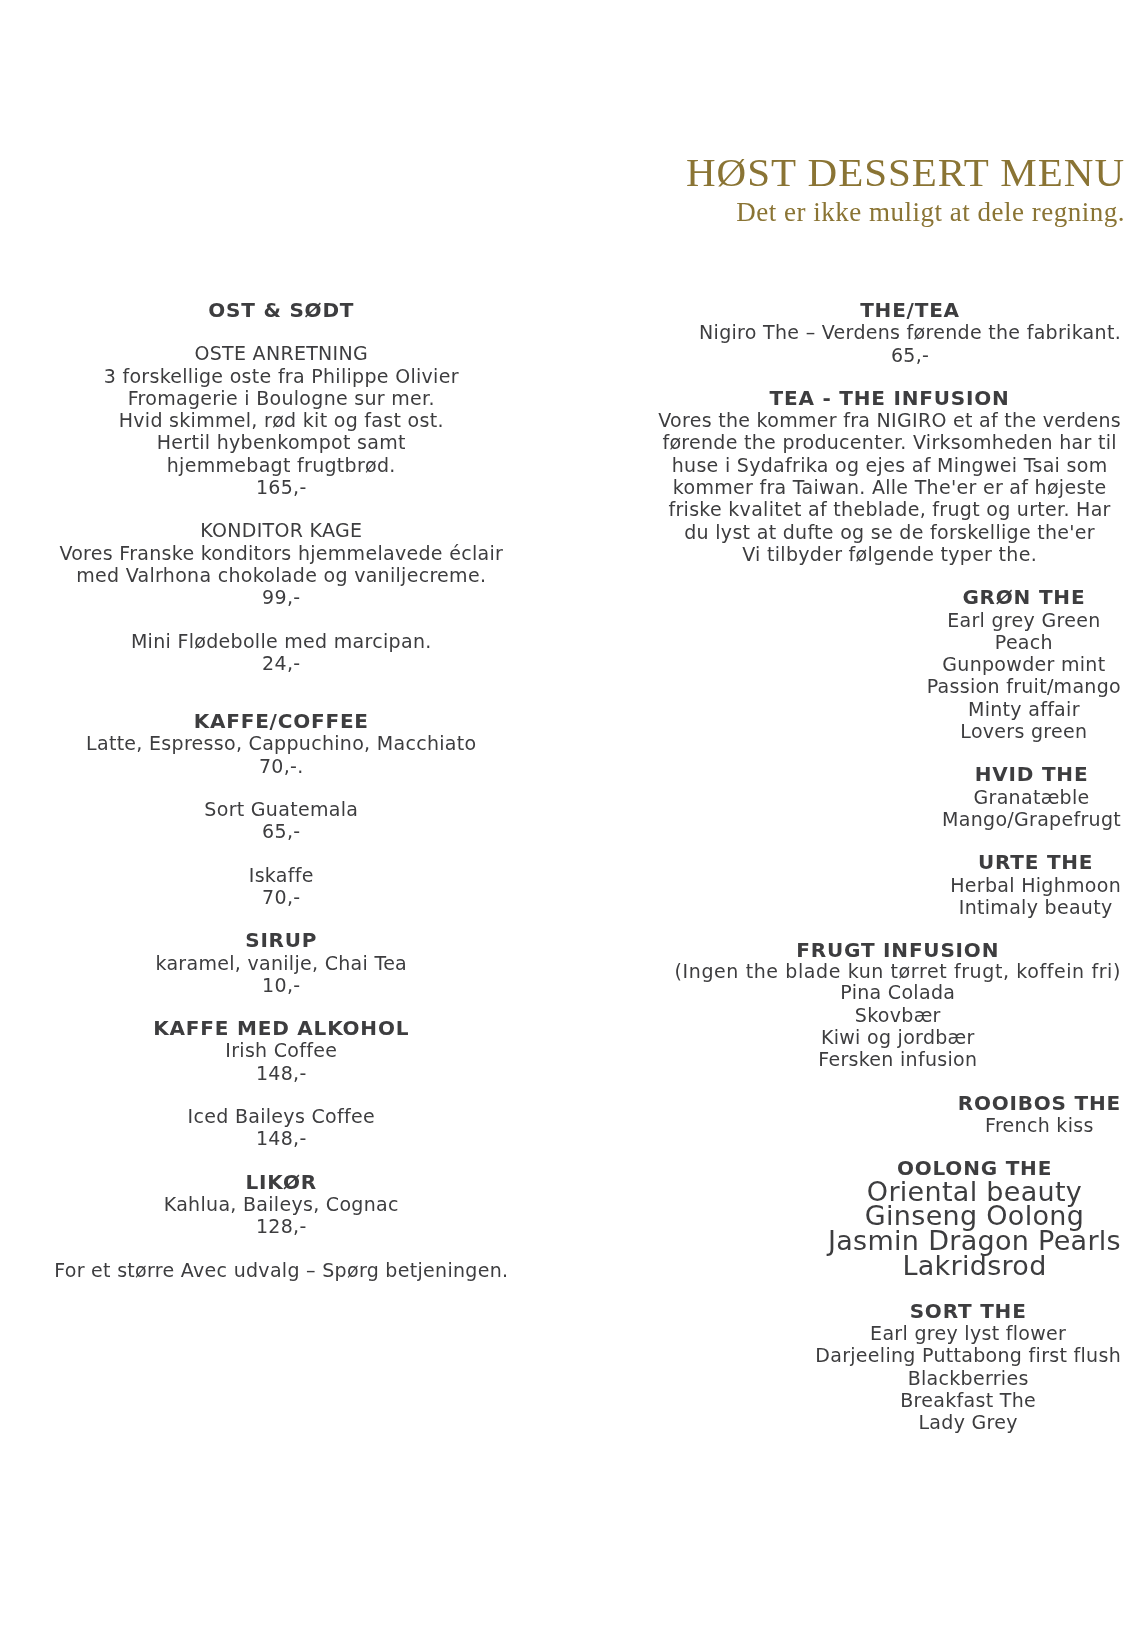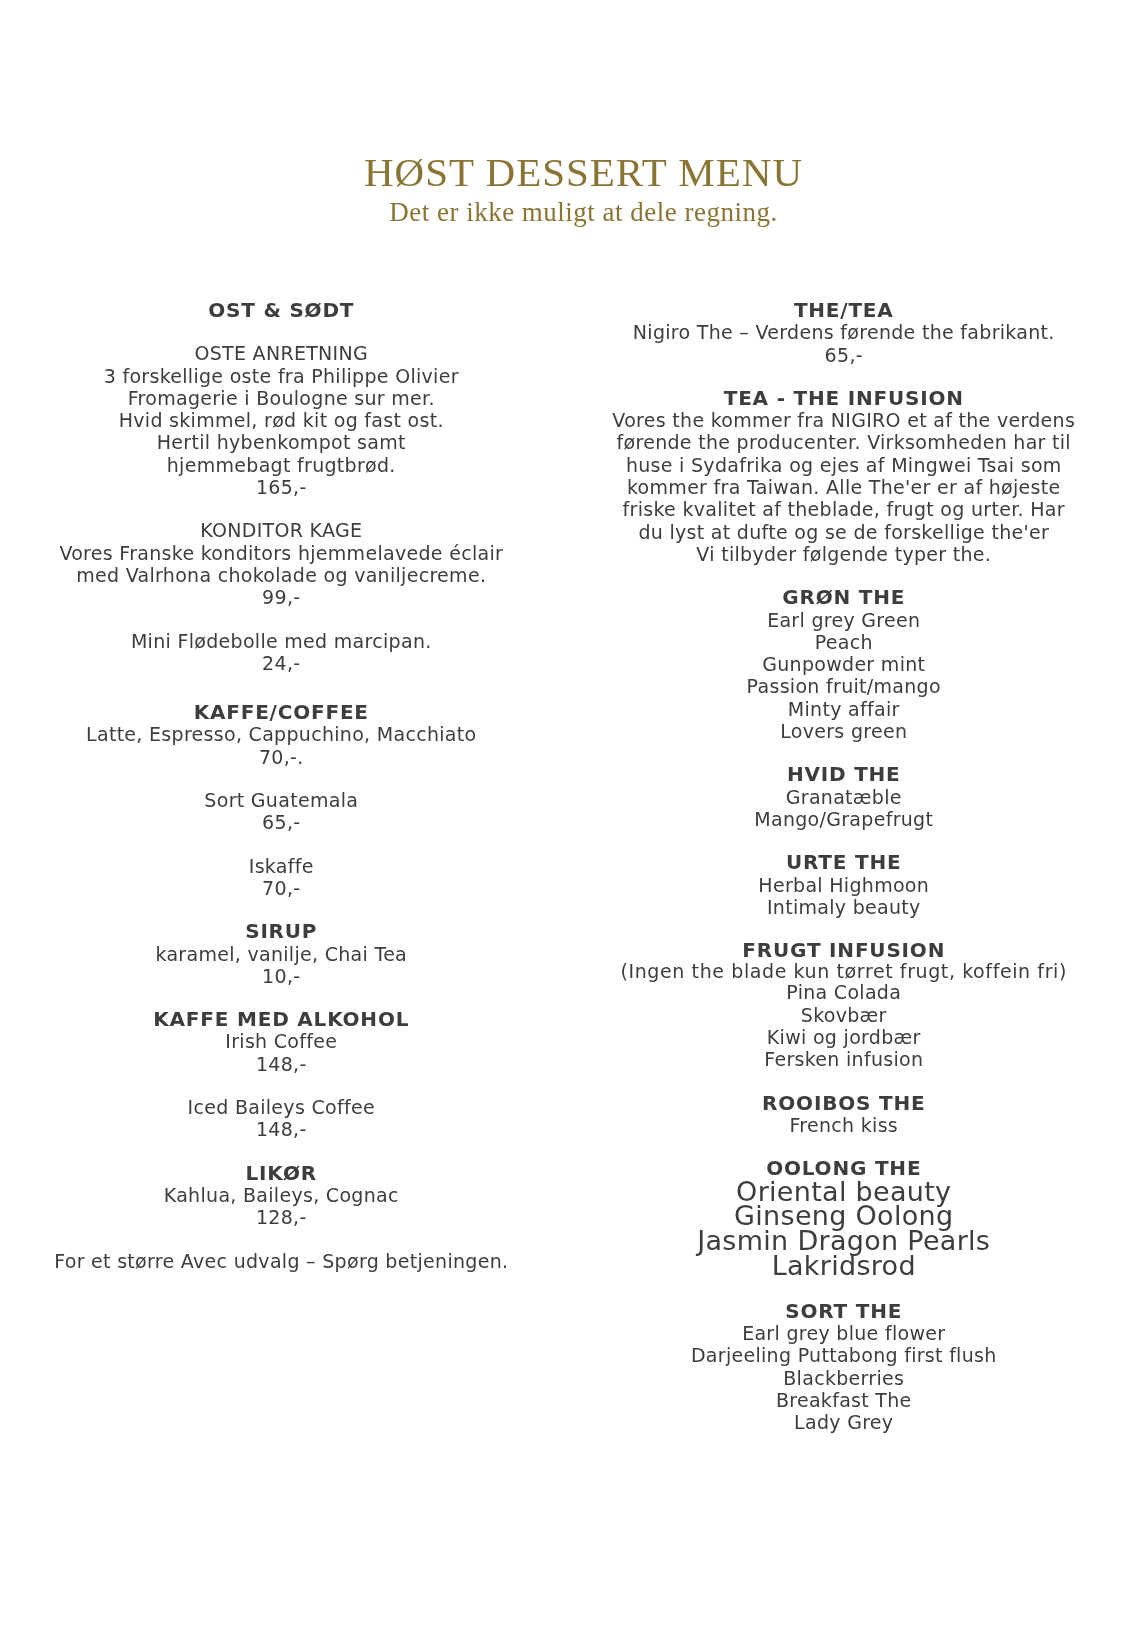--- a/index.html
+++ b/index.html
@@ -7,21 +7,21 @@
   .page {
     position: relative;
     width: 1125px;
     height: 1625px;
     background: #ffffff;
     font-family: "DejaVu Sans", sans-serif;
     color: var(--ink, #3d3d3f);
     overflow: hidden;
     margin: 0 auto;
   }
-  .menu-header { padding-top: 150px; text-align: center; padding-left: 42px; }
+  .menu-header { padding-top: 150px; text-align: right; padding-left: 42px; }
   .menu-title {
     font-family: "Liberation Serif", serif;
     font-weight: 400;
     font-size: 41px;
     letter-spacing: 1px;
     color: var(--gold, #8a7434);
     line-height: 44px;
   }
   .menu-subtitle {
     font-family: "Liberation Serif", serif;
@@ -33,23 +33,23 @@
     line-height: 26px;
   }
   .columns { display: flex; margin-top: 74px; align-items: flex-start; }
   .col {
     width: 50%;
     text-align: center;
     display: flex;
     flex-direction: column;
   }
   .col.left  { padding: 0 30px; }
-  .col.right { padding: 0 4px; }
+  .col.right { padding: 0 4px; align-items: flex-end; }
   .section { margin-bottom: 21px; }
-  .section.gap-top-lg { margin-top: 6px; }
+  .section.gap-top-lg { margin-top: 15px; }
   .sec-header {
     font-size: 20px;
     font-weight: 700;
     letter-spacing: 0.8px;
     line-height: 22.3px;
     color: var(--ink, #3d3d3f);
   }
   .line {
     font-size: 19px;
     line-height: 22.3px;
@@ -176,21 +176,21 @@
         </div>
         <div class="section">
           <h3 class="sec-header">OOLONG THE</h3>
           <p class="line lg">Oriental beauty</p>
           <p class="line lg">Ginseng Oolong</p>
           <p class="line lg">Jasmin Dragon Pearls</p>
           <p class="line lg">Lakridsrod</p>
         </div>
         <div class="section">
           <h3 class="sec-header">SORT THE</h3>
-          <p class="line">Earl grey blue flower</p>
+          <p class="line">Earl grey lyst flower</p>
           <p class="line">Darjeeling Puttabong first flush</p>
           <p class="line">Blackberries</p>
           <p class="line">Breakfast The</p>
           <p class="line">Lady Grey</p>
         </div>
       </section>
   </main>
 </div>
 
 </body></html>

